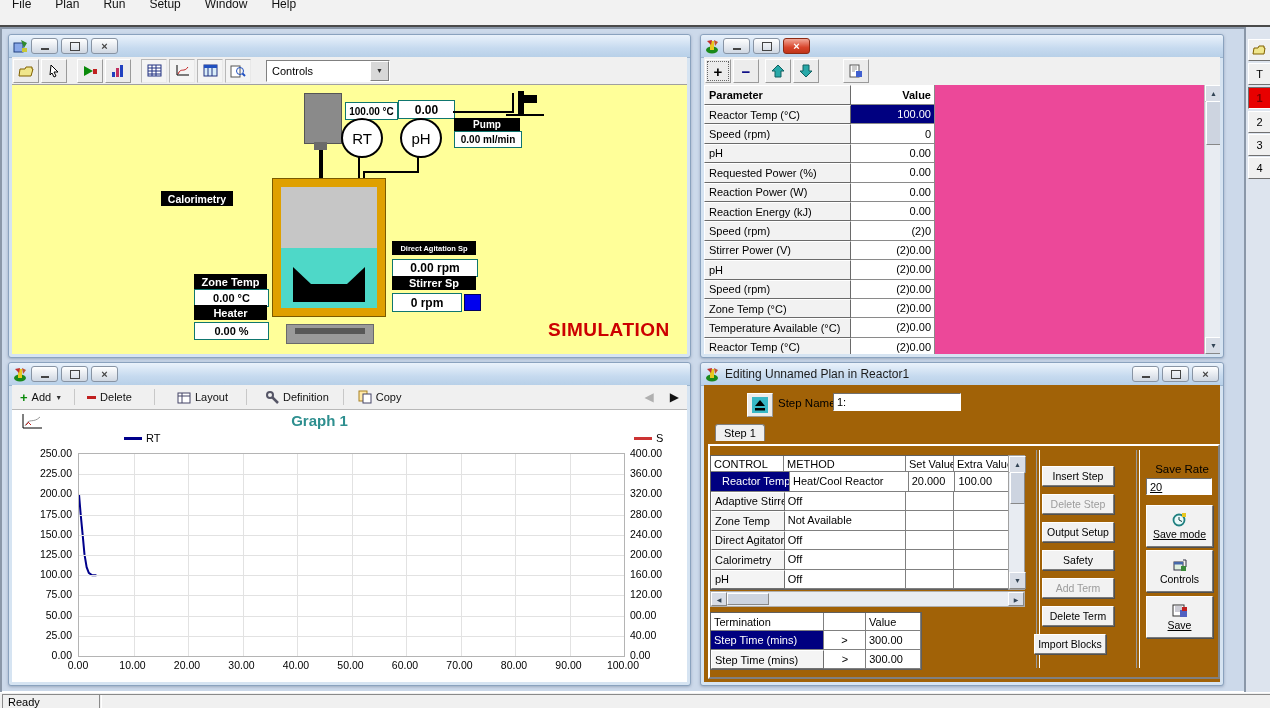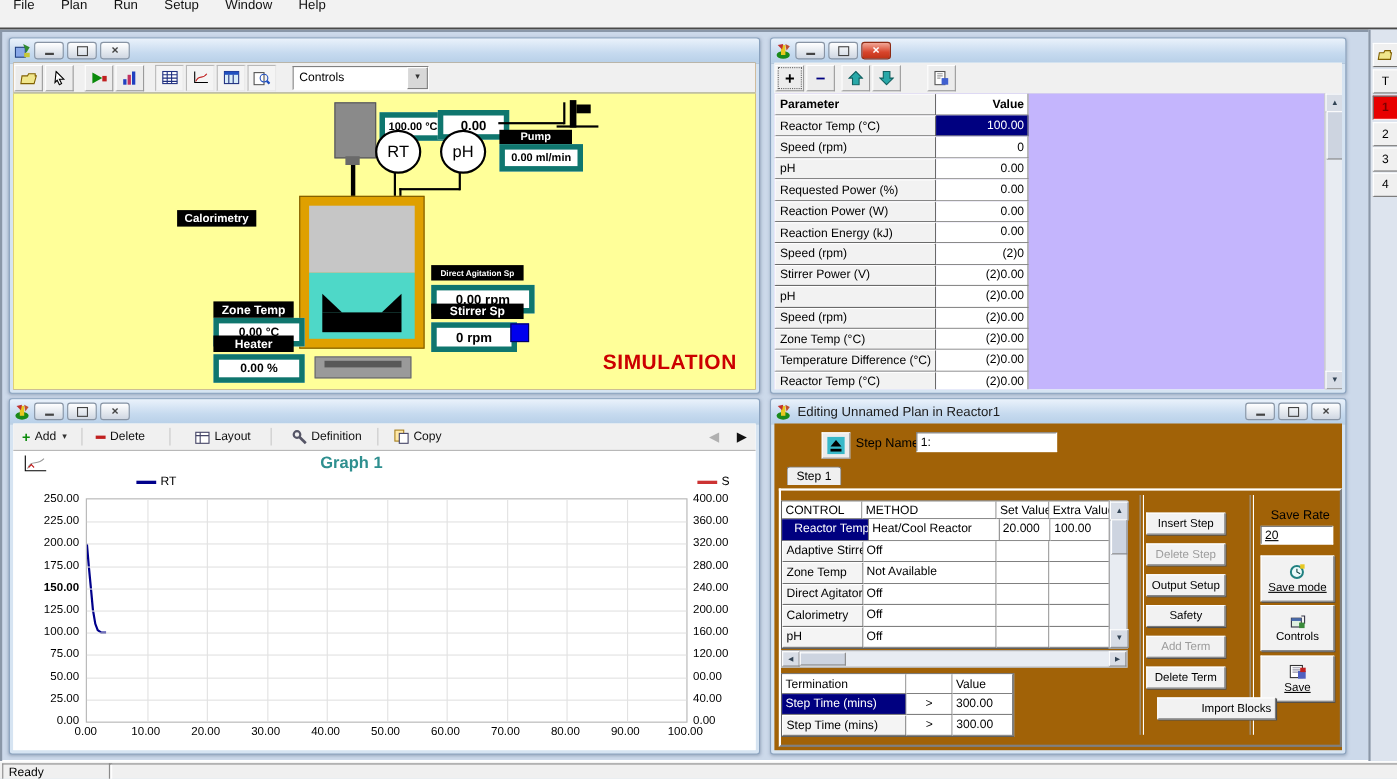--- a/index.html
+++ b/index.html
@@ -38,26 +38,26 @@
   .tsep{width:8px;height:20px;}
   .dd{height:20px;width:122px;background:#fff;border:1px solid;border-color:#808080 #fff #fff #808080;
       display:flex;align-items:center;margin-left:14px;}
   .dd span.val{flex:1;padding-left:5px;font-size:11px;}
   .dd .dd-btn{width:17px;height:18px;background:#d8d8d8;border:1px solid;border-color:#fff #808080 #808080 #fff;
       display:flex;align-items:center;justify-content:center;font-size:7px;color:#333;}
   .txtbtn{display:flex;align-items:center;gap:4px;padding:2px 8px;font-size:11px;color:#111;}
   
   #diagram{position:absolute;left:0;right:0;top:27px;bottom:0;background:#ffff99;border-top:1px solid #a0a0a0;}
   .blabel{position:absolute;background:#000;color:#fff;font-weight:bold;display:flex;align-items:center;justify-content:center;}
-  .wval{position:absolute;background:#fff;color:#000;font-weight:bold;display:flex;align-items:center;justify-content:center;border:5px solid #0f766e;}
+  .wval{position:absolute;background:#fff;color:#000;font-weight:bold;display:flex;align-items:center;justify-content:center;border:1px solid #0f766e;}
   .circle{position:absolute;width:38px;height:36px;border:2px solid #000;border-radius:50%;background:#fff;
           display:flex;align-items:center;justify-content:center;font-size:15px;}
   .wire{position:absolute;background:#000;}
   
-  #live-table{position:absolute;left:0;top:28px;right:15px;bottom:0;background:#c4b5fd;overflow:hidden;}
+  #live-table{position:absolute;left:0;top:28px;right:15px;bottom:0;background:#ec4899;overflow:hidden;}
   .lrow{display:flex;height:19.4px;}
   .lrow.head{height:20px;font-weight:bold;}
   .lparam{width:141px;background:#f2f2f2;border:1px solid;border-color:#fff #6a6a6a #6a6a6a #fff;
           padding-left:4px;display:flex;align-items:center;white-space:nowrap;overflow:hidden;}
   .lval{width:80px;background:#fff;border-bottom:1px solid #8a8a8a;border-right:1px solid #8a8a8a;
         display:flex;align-items:center;justify-content:flex-end;padding-right:3px;}
   .lrow.head .lparam{background:#f2f2f2;}
   .lval.sel{background:#000080;color:#fff;}
   .vsb{position:absolute;top:28px;right:0;width:15px;bottom:0;background:#e8ecf2;border-left:1px solid #c0c0c0;}
   .sb-btn{position:absolute;left:0;width:15px;height:15px;background:#d8dde6;border:1px solid;
@@ -336,21 +336,21 @@
           </div>
           <div class="lrow">
             <div class="lparam">Speed (rpm)</div>
             <div class="lval">(2)0.00</div>
           </div>
           <div class="lrow">
             <div class="lparam">Zone Temp (°C)</div>
             <div class="lval">(2)0.00</div>
           </div>
           <div class="lrow">
-            <div class="lparam">Temperature Difference (°C)</div>
+            <div class="lparam">Temperature Available (°C)</div>
             <div class="lval">(2)0.00</div>
           </div>
           <div class="lrow">
             <div class="lparam">Reactor Temp (°C)</div>
             <div class="lval">(2)0.00</div>
           </div>
         </div>
     </div>
     <div class="vsb">
       <span class="sb-btn" style="top:0">▲</span>
@@ -458,21 +458,21 @@
           <div class="gline" style="top: 0px; height: 202px; left: 490.5px; width: 1px;"></div>
           <svg width="545" height="202">
             <polyline points="0,40.39999999999998 1.635,59.792 3.8149999999999995,82.41600000000001 5.45,100.192 7.629999999999999,113.12 9.81,118.77600000000001 13.08,121.19999999999999 17.44,121.19999999999999" fill="none" stroke="#00008b" stroke-width="2"></polyline>
           </svg>
         </div>
       <div id="gticks">
           <span class="gtick" style="left: 8px; width: 52px; text-align: right; top: 37px;">250.00</span>
           <span class="gtick" style="left: 8px; width: 52px; text-align: right; top: 57.2px;">225.00</span>
           <span class="gtick" style="left: 8px; width: 52px; text-align: right; top: 77.4px;">200.00</span>
           <span class="gtick" style="left: 8px; width: 52px; text-align: right; top: 97.6px;">175.00</span>
-          <span class="gtick" style="left: 8px; width: 52px; text-align: right; top: 117.8px; font-weight: bold;">150.00</span>
+          <span class="gtick" style="left: 8px; width: 52px; text-align: right; top: 117.8px;">150.00</span>
           <span class="gtick" style="left: 8px; width: 52px; text-align: right; top: 138px;">125.00</span>
           <span class="gtick" style="left: 8px; width: 52px; text-align: right; top: 158.2px;">100.00</span>
           <span class="gtick" style="left: 8px; width: 52px; text-align: right; top: 178.4px;">75.00</span>
           <span class="gtick" style="left: 8px; width: 52px; text-align: right; top: 198.6px;">50.00</span>
           <span class="gtick" style="left: 8px; width: 52px; text-align: right; top: 218.8px;">25.00</span>
           <span class="gtick" style="left: 8px; width: 52px; text-align: right; top: 239px;">0.00</span>
           <span class="gtick" style="left: 618px; width: 50px; top: 37px;">400.00</span>
           <span class="gtick" style="left: 618px; width: 50px; top: 57.2px;">360.00</span>
           <span class="gtick" style="left: 618px; width: 50px; top: 77.4px;">320.00</span>
           <span class="gtick" style="left: 618px; width: 50px; top: 97.6px;">280.00</span>
@@ -635,21 +635,21 @@
           <rect x="10" y="4" width="5" height="4" fill="#c02020"></rect>
         </svg>
       <span style="text-decoration:underline">Save</span>
     </div>
   <div class="pbtn" style="left: 338px; top: 81px;">Insert Step</div>
       <div class="pbtn dis" style="left: 338px; top: 109px;">Delete Step</div>
       <div class="pbtn" style="left: 338px; top: 137px;">Output Setup</div>
       <div class="pbtn" style="left: 338px; top: 165px;">Safety</div>
       <div class="pbtn dis" style="left: 338px; top: 193px;">Add Term</div>
       <div class="pbtn" style="left: 338px; top: 221px;">Delete Term</div>
-      <div class="pbtn" style="left: 348px; top: 249px; padding-left: 36px;">Import Blocks</div>
+      <div class="pbtn" style="left: 330px; top: 249px;">Import Blocks</div>
     </div>
 </div>
 
 <div id="sidebar-strip">
   <span class="side-btn" style="top:12px">
     <svg width="15" height="12">
         <path d="M1 10 L2 4 L6 4 L7 2 L12 2 L12 4 L13 4 L12 10 Z" fill="#f0e68c" stroke="#806000"></path>
       </svg>
   </span>
 

